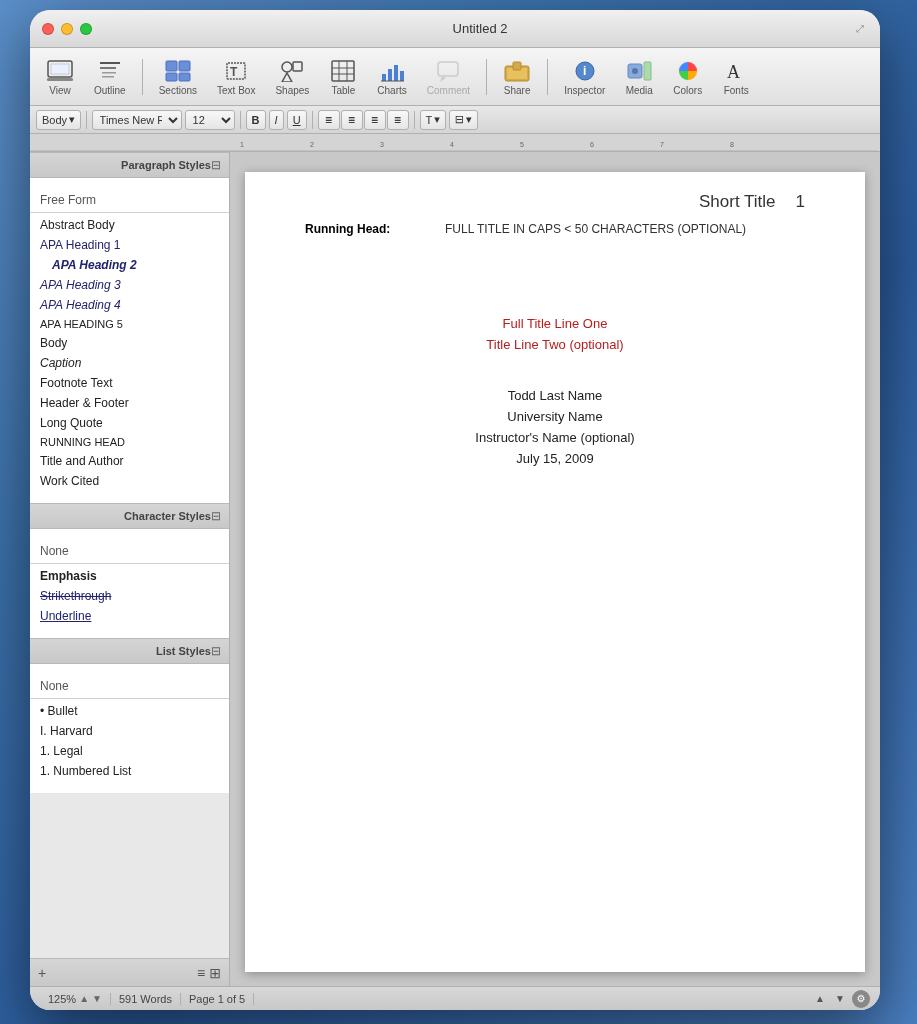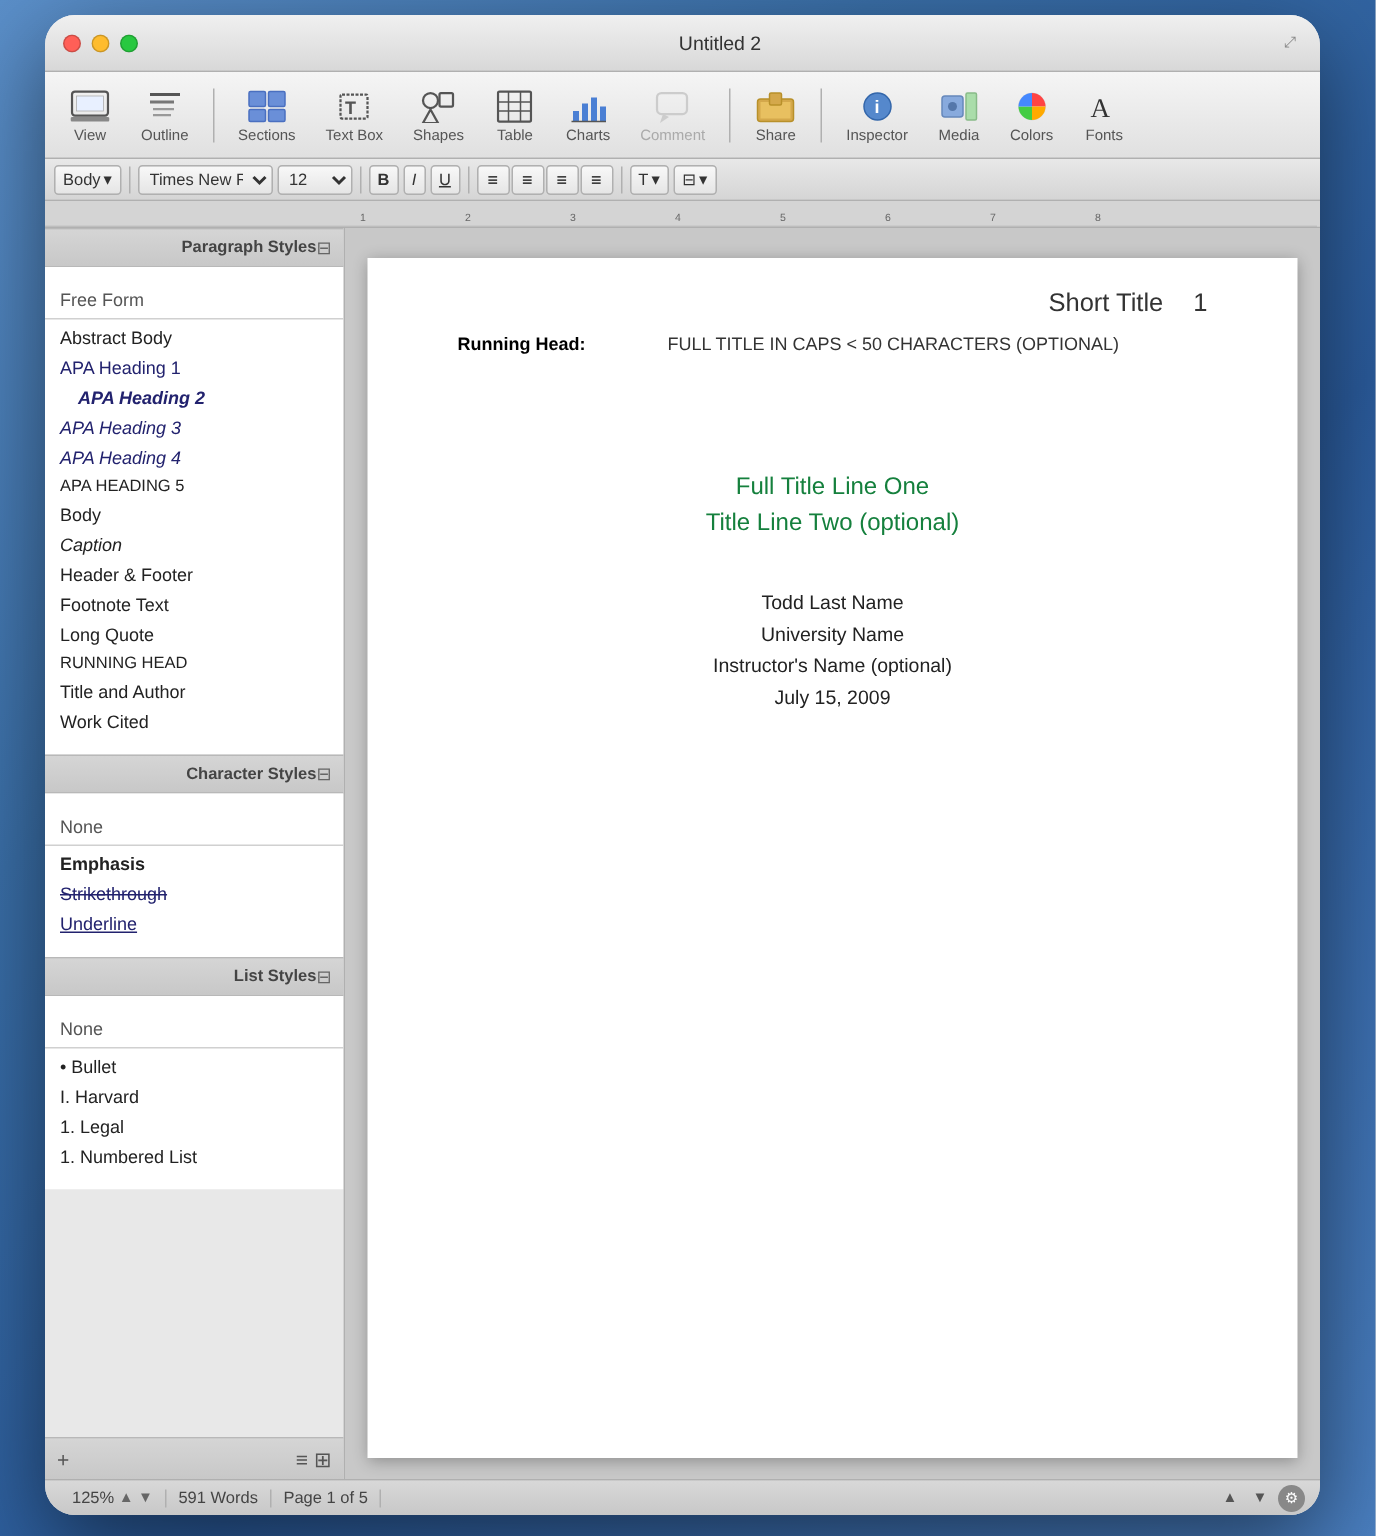--- a/index.html
+++ b/index.html
@@ -319,24 +319,24 @@
       margin-left: 30px;
     }
 
     .page-center {
       display: flex;
       flex-direction: column;
       align-items: center;
       margin-top: 80px;
     }
     .doc-title-line {
-      font-size: 16px;
+      font-size: 13px;
       text-align: right;
       margin-bottom: 6px;
-      color: #15803d;
+      color: #b91c1c;
     }
     .doc-author {
       font-size: 13px;
       text-align: center;
       margin-top: 30px;
       margin-bottom: 6px;
       color: #222;
     }
     .doc-info {
       font-size: 13px;
@@ -628,22 +628,22 @@
           <div class="style-item free-form">Free Form</div>
           <div class="style-divider"></div>
           <div class="style-item">Abstract Body</div>
           <div class="style-item apa-h1">APA Heading 1</div>
           <div class="style-item apa-h2">APA Heading 2</div>
           <div class="style-item apa-h3">APA Heading 3</div>
           <div class="style-item apa-h4">APA Heading 4</div>
           <div class="style-item apa-h5">APA HEADING 5</div>
           <div class="style-item">Body</div>
           <div class="style-item caption">Caption</div>
+          <div class="style-item">Footnote Text</div>
           <div class="style-item">Header &amp; Footer</div>
-          <div class="style-item">Footnote Text</div>
           <div class="style-item">Long Quote</div>
           <div class="style-item running-head">RUNNING HEAD</div>
           <div class="style-item">Title and Author</div>
           <div class="style-item">Work Cited</div>
         </div>
       </div>
 
       <div class="style-section">
         <div class="style-section-header">
           <span class="style-section-title">Character Styles</span>

